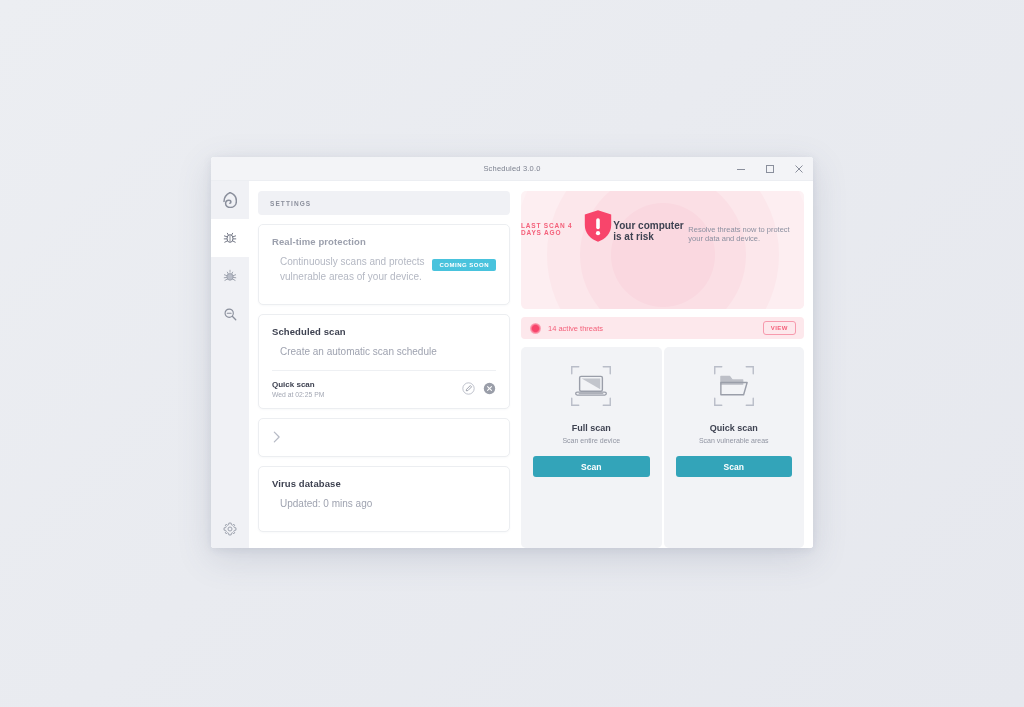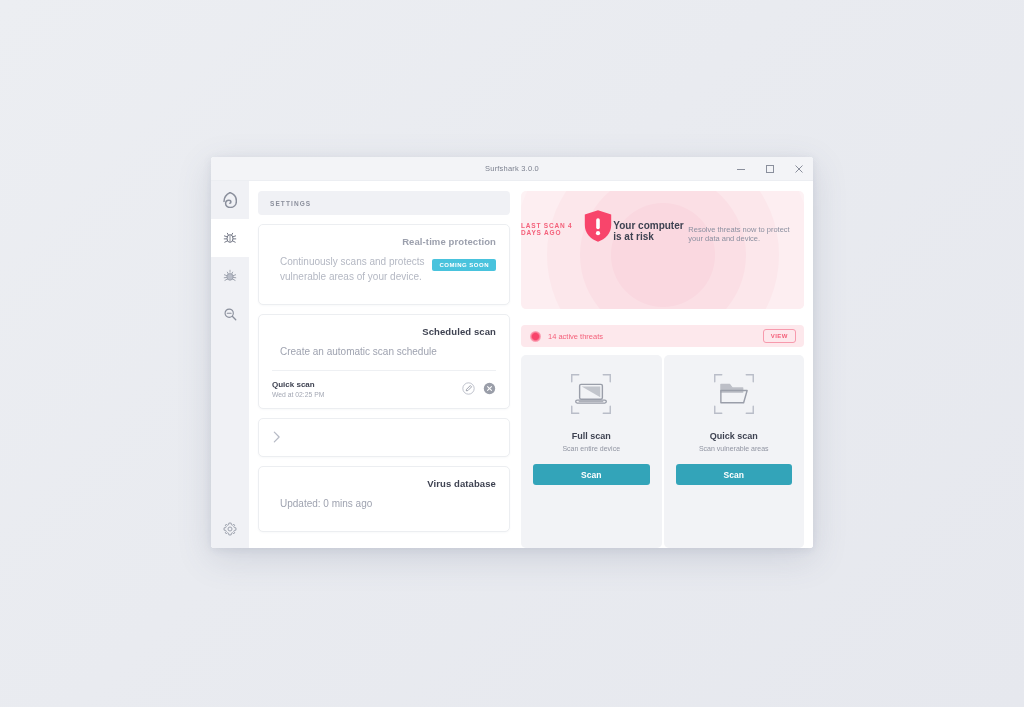--- a/index.html
+++ b/index.html
@@ -132,23 +132,22 @@
     box-shadow: 0 1px 2px rgba(120,130,150,0.05);
     padding: 11px 13px 12px 13px;
     box-sizing: border-box;
     margin-bottom: 9px;
     position: relative;
   }
   .card-title {
     font-size: 9.5px;
     font-weight: bold;
     color: #3e4251;
-    margin: 0 0 4px 8px;
+    margin: 0 0 4px 0;
     letter-spacing: 0.1px;
-    text-align: right;
   }
   .card-sub {
     font-size: 10px;
     color: #9fa3b0;
     line-height: 1.45;
     margin: 8px;
   }
 
   
   #card-realtime .card-title { color: #9ca0ad; }
@@ -268,21 +267,21 @@
     color: #3e4251;
     margin-bottom: 5px;
   }
   .status-sub {
     font-size: 7.5px;
     color: #8c90a0;
   }
 
   
   #threat-banner {
-    margin-top: 16px;
+    margin-top: 8px;
     background: #fde8ec;
     border-radius: 4px;
     height: 22px;
     display: flex;
     align-items: center;
     padding: 0 8px 0 9px;
     box-sizing: border-box;
     flex: 0 0 auto;
   }
   .pulse-dot {
@@ -355,21 +354,21 @@
     cursor: pointer;
     font-family: "Liberation Sans", sans-serif;
   }
 </style>
 </head>
 <body>
 
 <div id="app-window">
 
   <div id="titlebar">
-    <span class="title">Surfshark 3.0.0</span>
+    <span class="title">Scheduled 3.0.0</span>
     <div class="win-controls">
       <div class="win-btn">
         <svg width="10" height="10" viewBox="0 0 10 10">
           <line x1="1" y1="5.5" x2="9" y2="5.5" stroke="#8a8f9c" stroke-width="1"></line>
         </svg>
       </div>
       <div class="win-btn">
         <svg width="10" height="10" viewBox="0 0 10 10">
           <rect x="1.5" y="1.5" width="7" height="7" fill="none" stroke="#8a8f9c" stroke-width="1"></rect>
         </svg>

